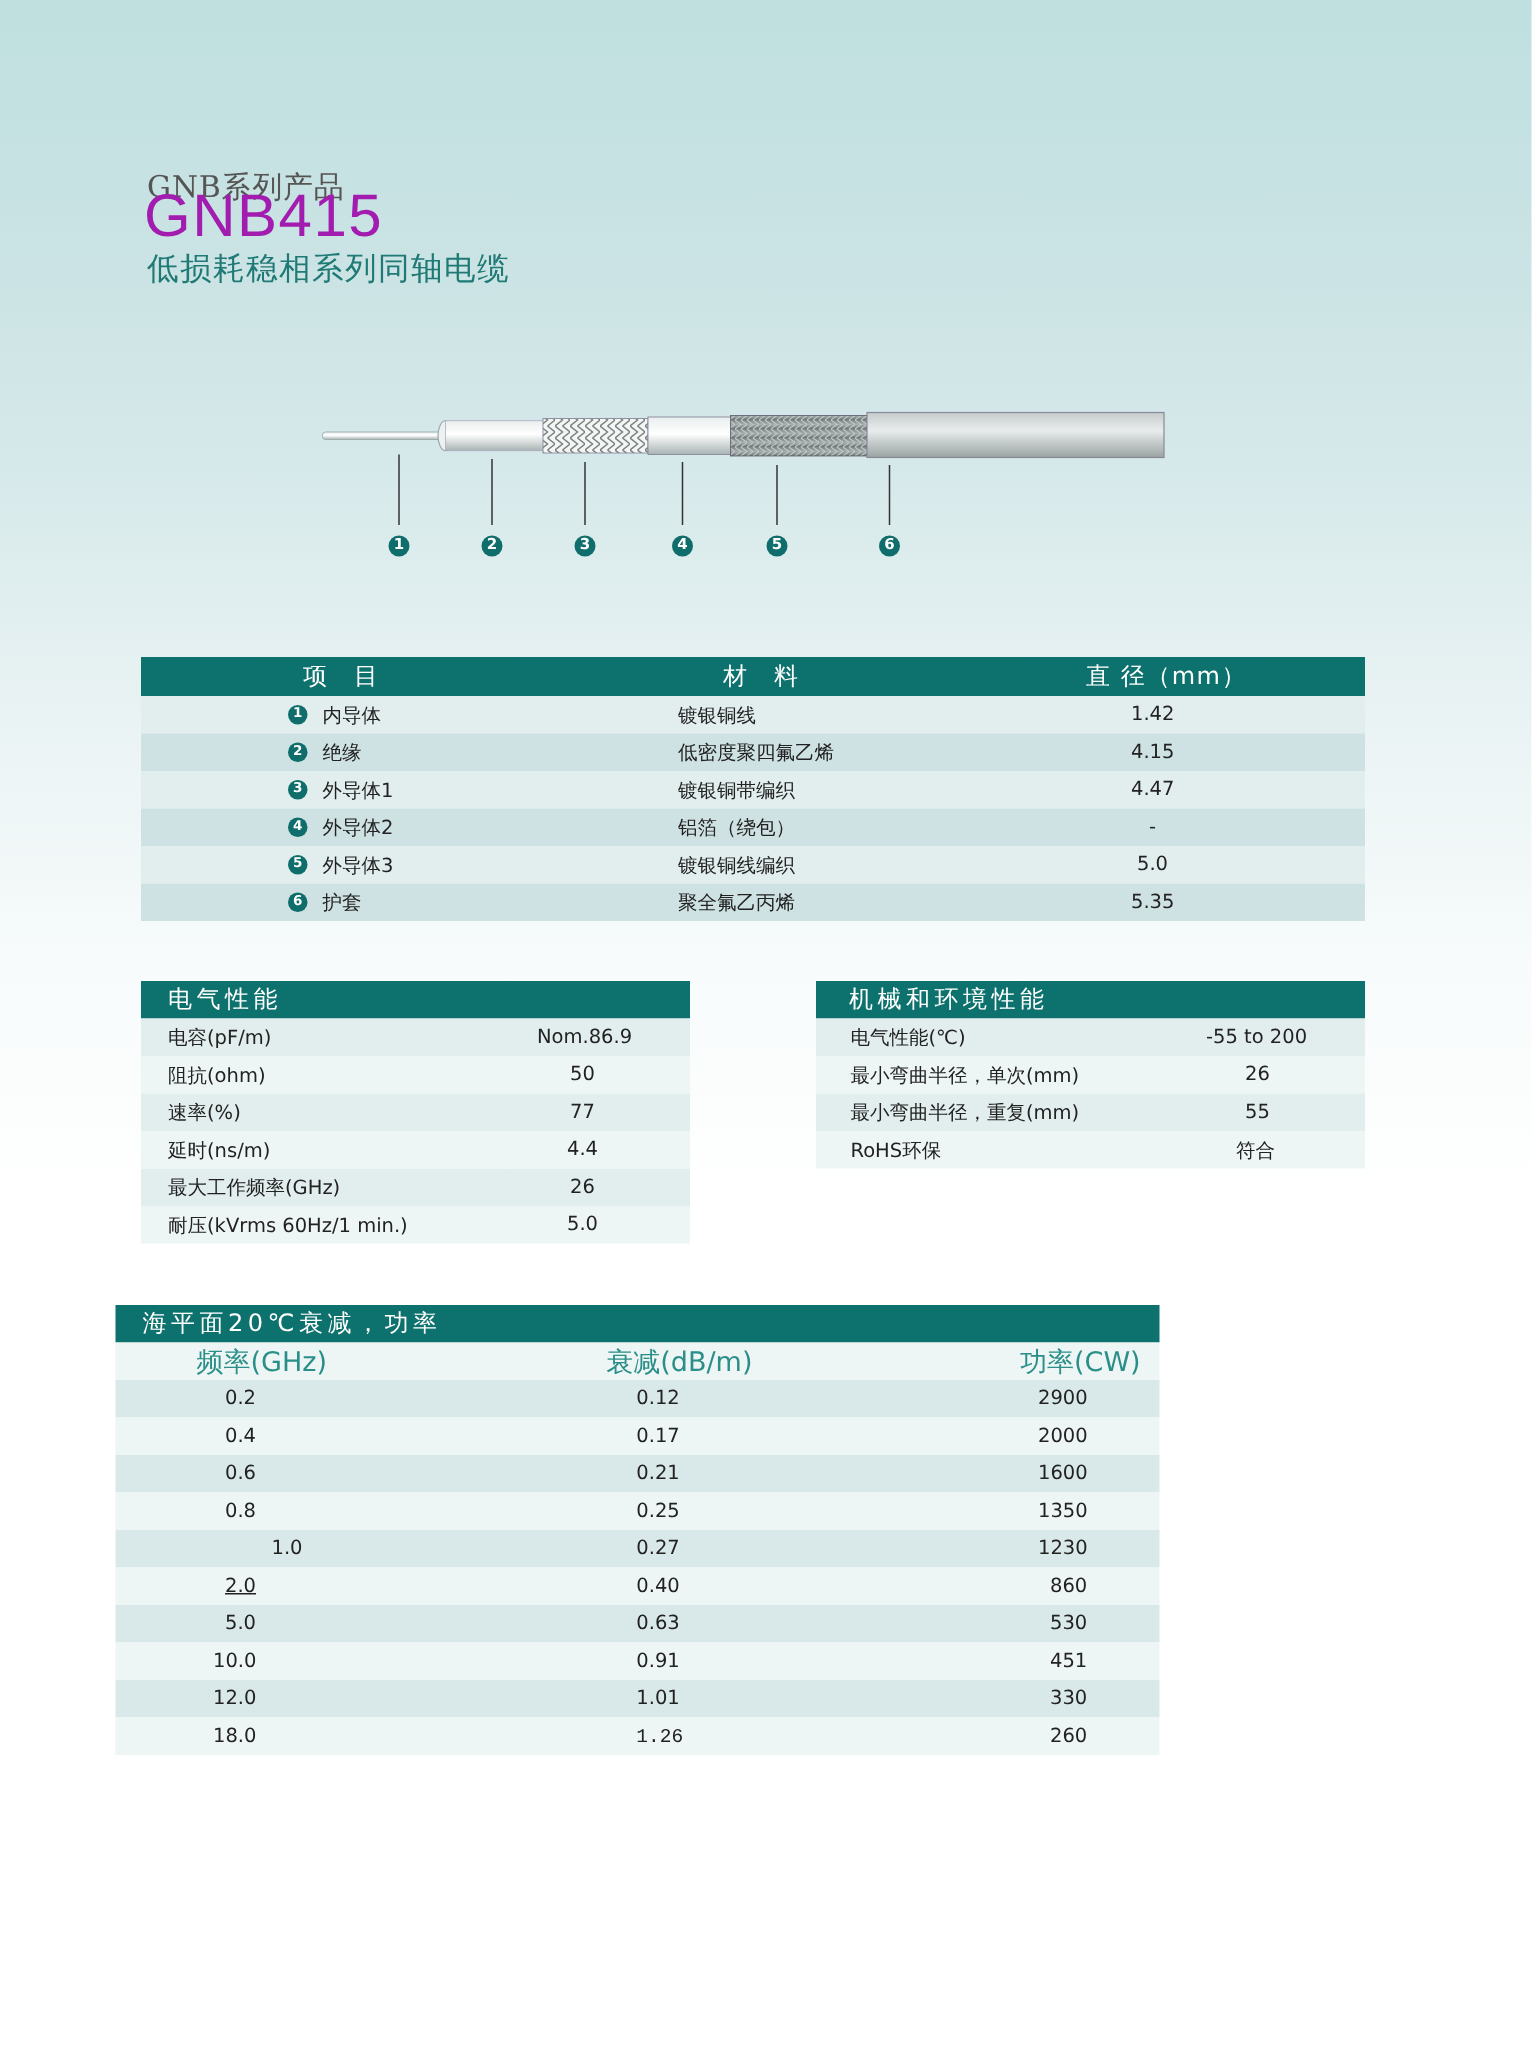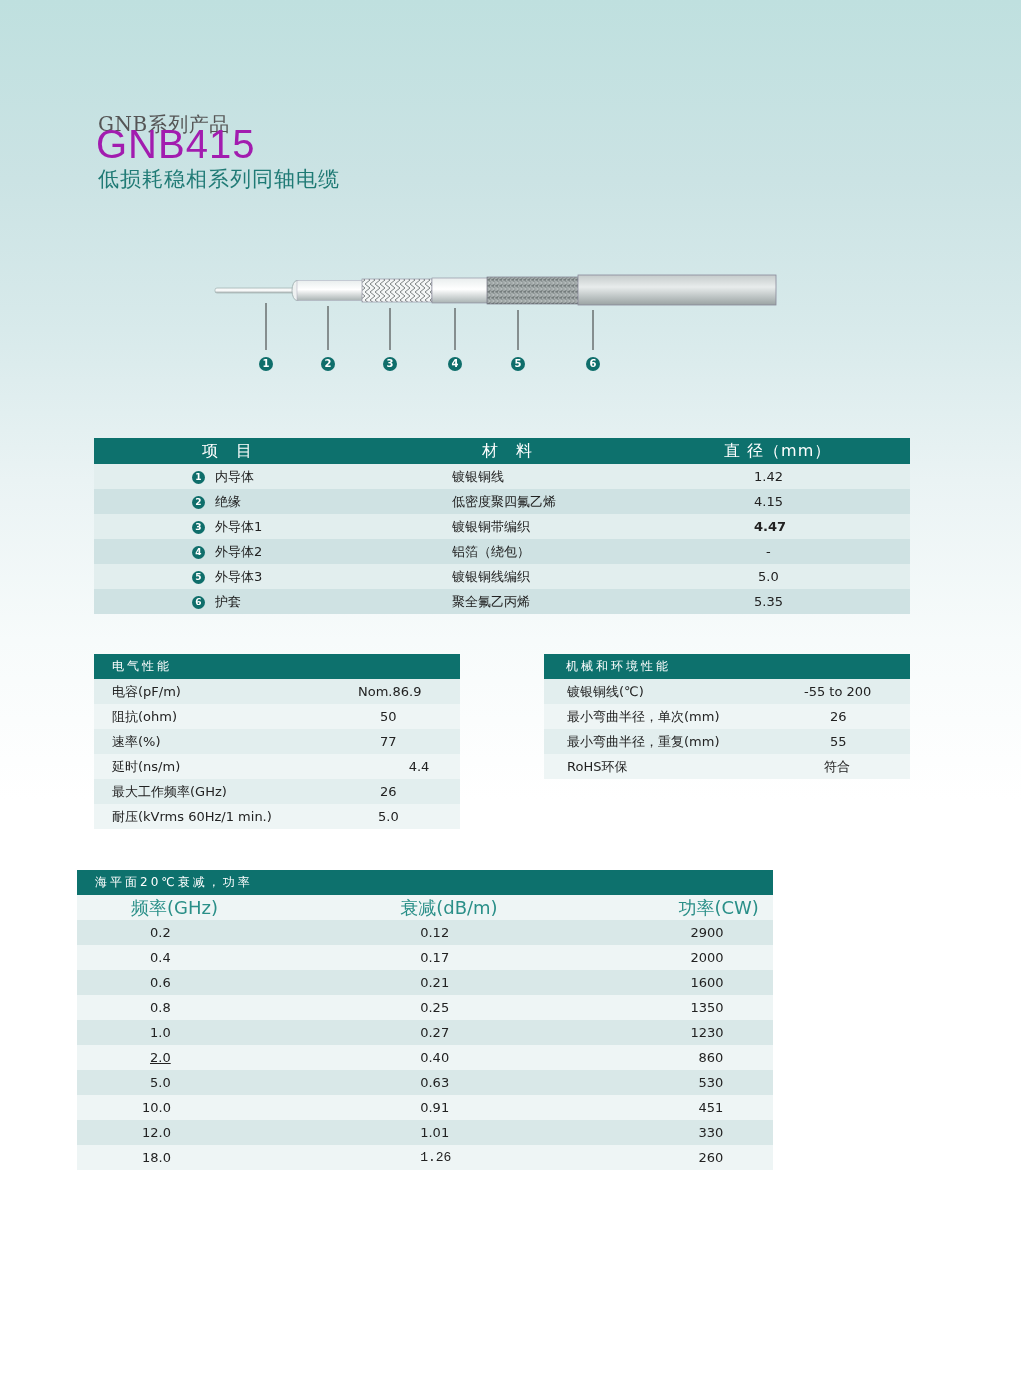--- a/index.html
+++ b/index.html
@@ -22,21 +22,21 @@
   .tbl td { height: 25px; padding: 0; }
   .odd { background: #e2eeee; }
   .even { background: #cfe2e3; }
   .light { background: #eef5f5; }
   .mid { background: #d9e8e8; }
 
   .mat-table { left: 94px; top: 438px; width: 816px; }
   .mat-table thead td { height: 26px; font-size: 16px; letter-spacing: 1px; }
   .num { display: inline-block; width: 13px; height: 13px; border-radius: 50%; background: #0f6e6b; color: #fff; font-size: 9px; font-weight: bold; text-align: center; line-height: 13px; margin-right: 10px; vertical-align: middle; }
 
-  .sec-head { height: 25px; font-size: 12px; letter-spacing: 3px; padding-left: 18px !important; text-align: left; }
+  .sec-head { height: 25px; font-size: 16px; letter-spacing: 3px; padding-left: 18px !important; text-align: left; }
   .elec { left: 94px; top: 654px; width: 366px; }
   .mech { left: 544px; top: 654px; width: 366px; }
   .atten { left: 77px; top: 870px; width: 696px; }
   .subhead td { color: #2a8f88; font-size: 18px; }
 </style>
 </head>
 <body>
 
 <div class="series-label">GNB系列产品</div>
 <div class="model">GNB415</div>
@@ -118,21 +118,21 @@
       <td style="padding-left:130px;">1.42</td>
     </tr>
     <tr class="even">
       <td style="padding-left:98px;"><span class="num">2</span><span>绝缘</span></td>
       <td style="padding-left:88px;">低密度聚四氟乙烯</td>
       <td style="padding-left:130px;">4.15</td>
     </tr>
     <tr class="odd">
       <td style="padding-left:98px;"><span class="num">3</span><span>外导体1</span></td>
       <td style="padding-left:88px;">镀银铜带编织</td>
-      <td style="padding-left:130px;font-weight:bold;">4.47</td>
+      <td style="padding-left:130px;">4.47</td>
     </tr>
     <tr class="even">
       <td style="padding-left:98px;"><span class="num">4</span><span>外导体2</span></td>
       <td style="padding-left:88px;">铝箔（绕包）</td>
       <td style="padding-left:142px;">-</td>
     </tr>
     <tr class="odd">
       <td style="padding-left:98px;"><span class="num">5</span><span>外导体3</span></td>
       <td style="padding-left:88px;">镀银铜线编织</td>
       <td style="padding-left:134px;">5.0</td>
@@ -161,21 +161,21 @@
   <tr class="light">
         <td style="padding-left:18px;">阻抗(ohm)</td>
         <td style="padding-left:56px;">50</td>
       </tr>
   <tr class="odd">
         <td style="padding-left:18px;">速率(%)</td>
         <td style="padding-left:56px;">77</td>
       </tr>
   <tr class="light">
         <td style="padding-left:18px;">延时(ns/m)</td>
-        <td style="padding-left:54px;text-align:center;">4.4</td>
+        <td style="padding-left:54px;">4.4</td>
       </tr>
   <tr class="odd">
         <td style="padding-left:18px;">最大工作频率(GHz)</td>
         <td style="padding-left:56px;">26</td>
       </tr>
   <tr class="light">
         <td style="padding-left:18px;">耐压(kVrms 60Hz/1 min.)</td>
         <td style="padding-left:54px;">5.0</td>
       </tr>
 </tbody>
@@ -184,21 +184,21 @@
 <table class="tbl mech">
   <colgroup>
       <col style="width:250px">
       <col style="width:116px">
     </colgroup>
   <tbody>
       <tr class="teal-head">
         <td colspan="2" class="sec-head" style="padding-left:22px !important;">机械和环境性能</td>
       </tr>
   <tr class="odd">
-        <td style="padding-left:23px;">镀银铜线(℃)</td>
+        <td style="padding-left:23px;">电气性能(℃)</td>
         <td style="padding-left:10px;">-55 to 200</td>
       </tr>
   <tr class="light">
         <td style="padding-left:23px;">最小弯曲半径，单次(mm)</td>
         <td style="padding-left:36px;">26</td>
       </tr>
   <tr class="odd">
         <td style="padding-left:23px;">最小弯曲半径，重复(mm)</td>
         <td style="padding-left:36px;">55</td>
       </tr>
@@ -238,21 +238,21 @@
         <td style="padding-left:73px;">0.6</td>
         <td style="padding-left:136px;">0.21</td>
         <td style="padding-left:148px;">1600</td>
       </tr>
   <tr class="light">
         <td style="padding-left:73px;">0.8</td>
         <td style="padding-left:136px;">0.25</td>
         <td style="padding-left:148px;">1350</td>
       </tr>
   <tr class="mid">
-        <td style="padding-left:73px;">1.0</td>
+        <td style="padding-left:104px;">1.0</td>
         <td style="padding-left:136px;">0.27</td>
         <td style="padding-left:148px;">1230</td>
       </tr>
   <tr class="light">
         <td style="padding-left:73px;text-decoration:underline;">2.0</td>
         <td style="padding-left:136px;">0.40</td>
         <td style="padding-left:156px;">860</td>
       </tr>
   <tr class="mid">
         <td style="padding-left:73px;">5.0</td>

